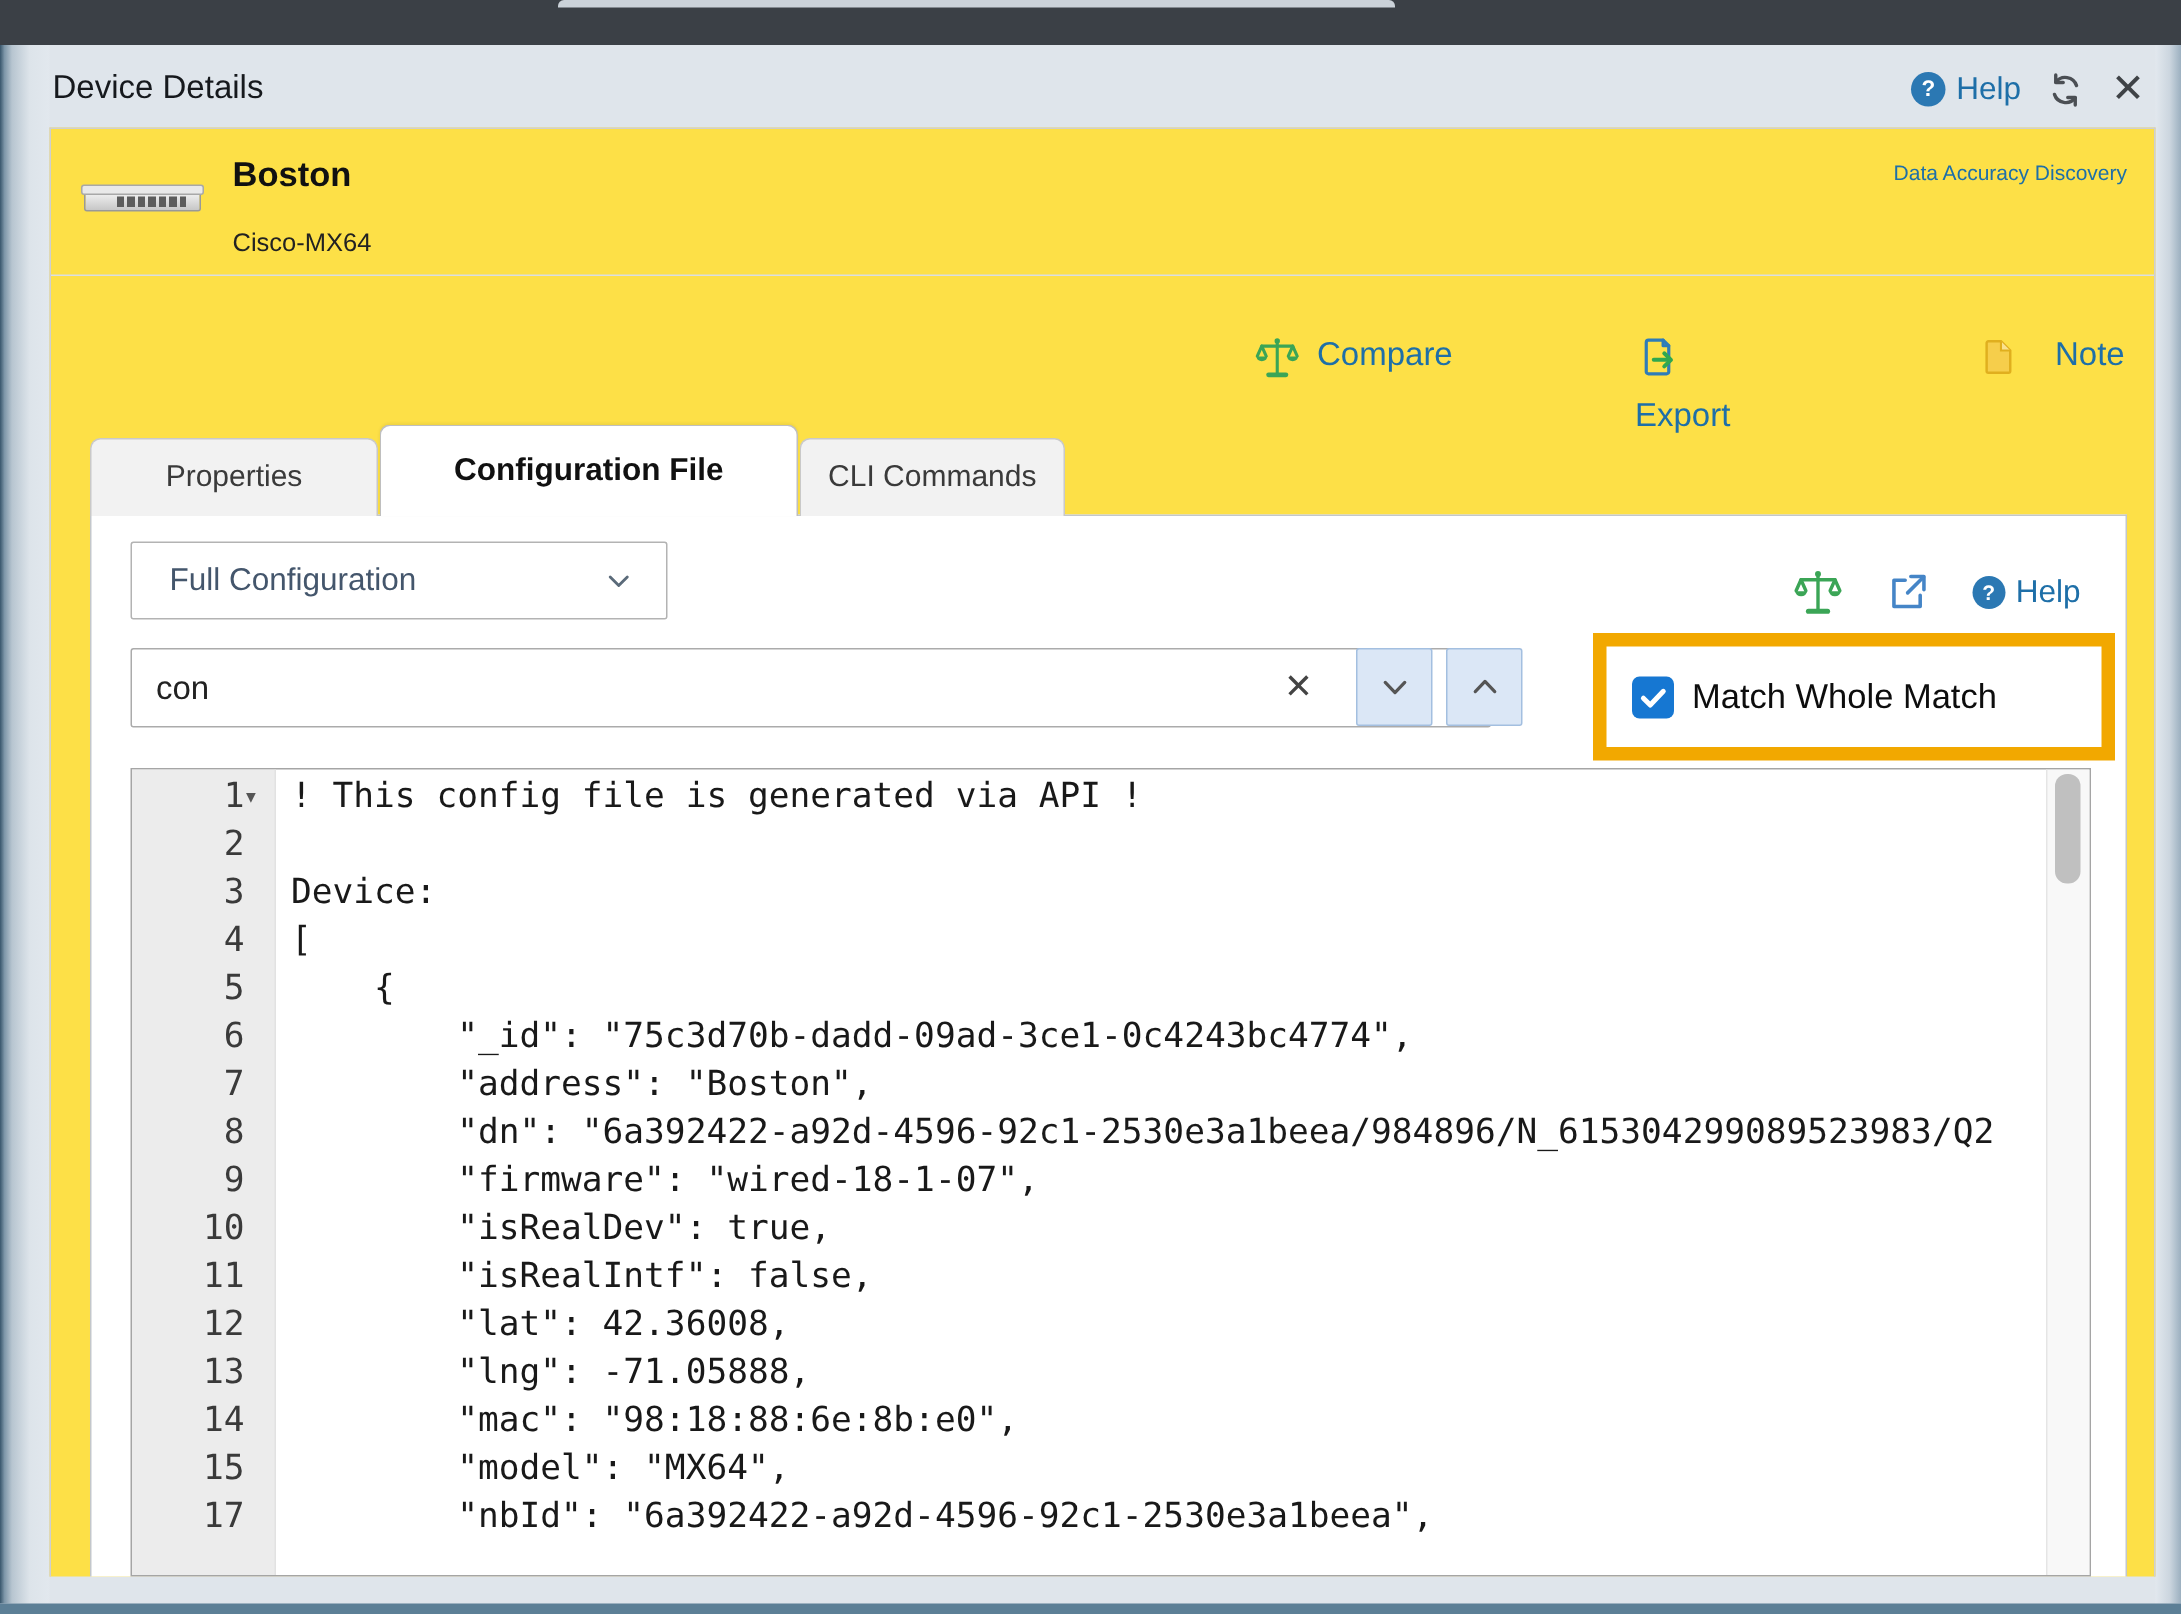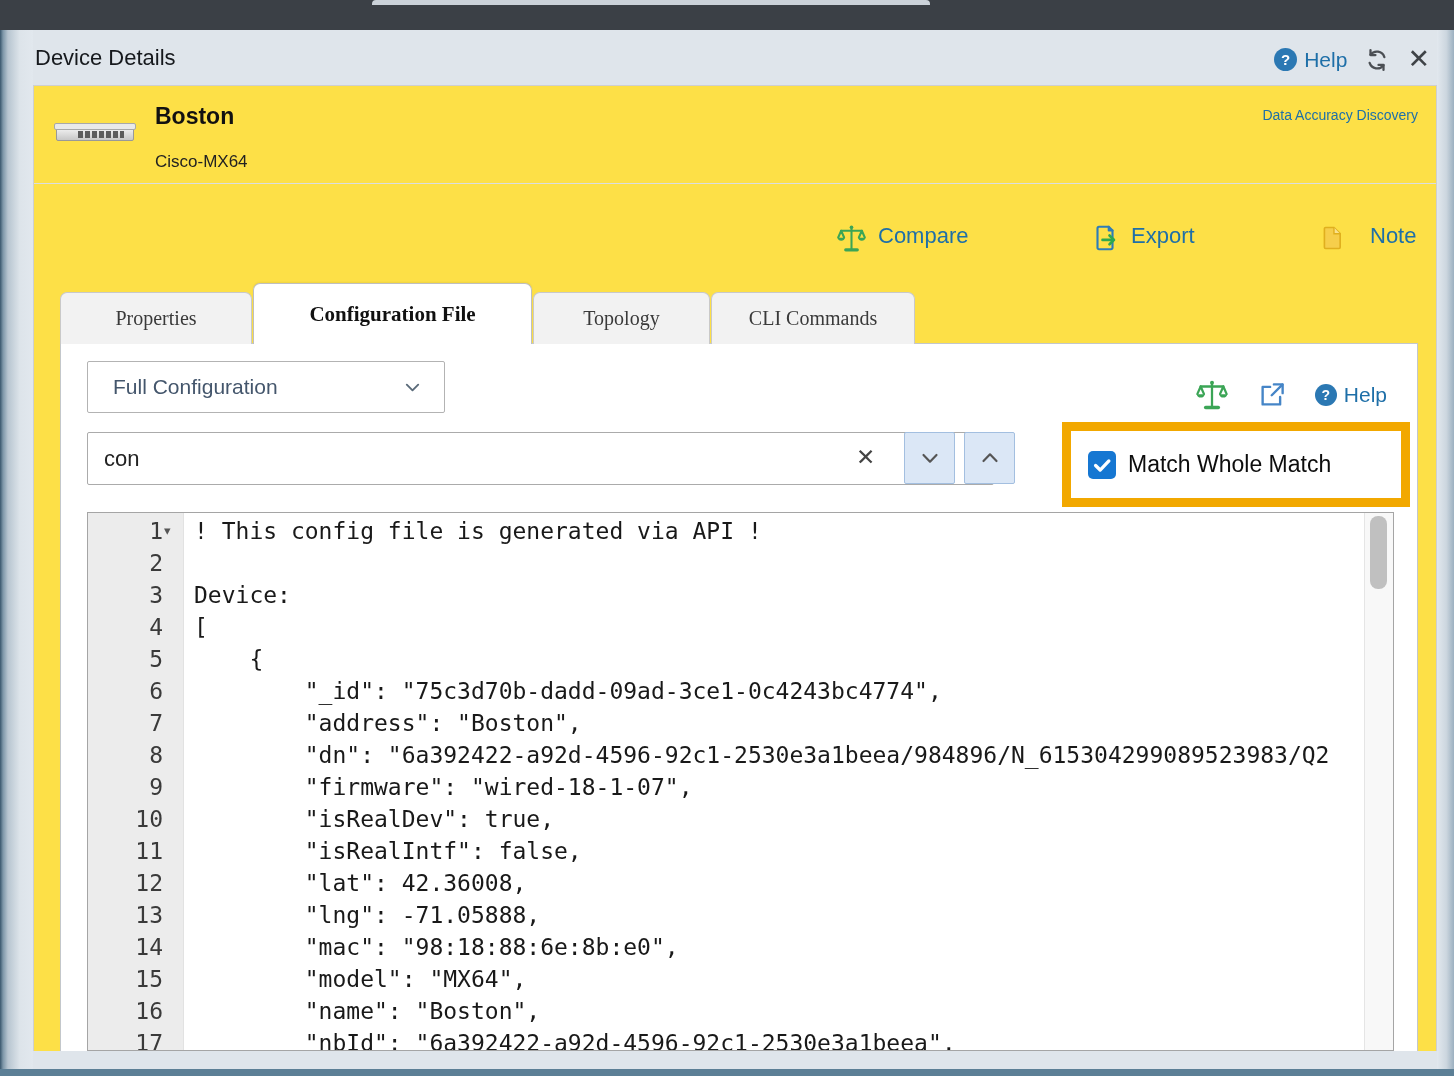--- a/index.html
+++ b/index.html
@@ -35,24 +35,24 @@
   .appliance:after { content:""; position:absolute; right:9px; top:4px; width:46px; height:7px;
     background:repeating-linear-gradient(90deg,#5c5c5c 0 5px,transparent 5px 7px); }
   .dev-name { position:absolute; left:121px; top:17px; font-size:23px; font-weight:bold; color:#111; }
   .dev-model { position:absolute; left:121px; top:66px; font-size:17px; color:#222; }
   .dad-link { position:absolute; right:18px; top:21px; font-size:14px; color:#1e6fa8; cursor:pointer; }
   .dev-divider { position:absolute; left:0; top:97px; width:100%; height:1px; background:#dadee2; }
 
   
   .action { position:absolute; top:137px; display:flex; align-items:flex-start; gap:11px; cursor:pointer; height:36px; }
   .action-label { font-size:22px; color:#1e6fa8; }
-  .act-compare { left:802px; } .act-export { left:1056px; } .act-note { left:1284px;gap:24px; }
-
-  
-  .tabs { position:absolute; left:26px; top:197px; height:61px; display:flex; align-items:flex-end; z-index:3;font-family:Liberation Serif, serif; }
+  .act-compare { left:802px; } .act-export { left:1056px;flex-direction:column; } .act-note { left:1284px;gap:24px; }
+
+  
+  .tabs { position:absolute; left:26px; top:197px; height:61px; display:flex; align-items:flex-end; z-index:3; }
   .tab { height:52px; background:#f2f2f2; border:1px solid #c9c9c9; border-bottom:none; border-radius:7px 7px 0 0;
     display:flex; align-items:center; justify-content:center; font-size:20px; color:#3a3a3a; cursor:pointer; margin-right:1px; }
   .tab:nth-child(1){ width:192px; } .tab:nth-child(2){ width:279px; } .tab:nth-child(3){ width:177px; }
   .tab:nth-child(4){ width:204px; } .tab:nth-child(5){ width:244px; }
   .tab.active { height:61px; background:#fff; font-weight:bold; font-size:21px; color:#111;
     border-color:#bfbfbf; box-shadow:0 -1px 2px rgba(0,0,0,0.06); }
 
   
   .content { position:absolute; left:26px; top:257px; width:1358px; bottom:0; background:#fff;
     border:1px solid #c3c7cb; border-bottom:none; z-index:2; }
@@ -161,21 +161,20 @@
         <path d="M6.5 3h7.2L19 8.3V20a1 1 0 0 1-1 1H6.5a1 1 0 0 1-1-1V4a1 1 0 0 1 1-1z" fill="#f6ce4b" stroke="#e0af1e" stroke-width="1.4"></path>
         <path d="M13.7 3v5.3H19" fill="#fae28e" stroke="#e0af1e" stroke-width="1.2"></path>
       </svg>
     </span>
     <span class="action-label">Note</span>
   </div>
 
   <div class="tabs">
     <div class="tab">Properties</div>
     <div class="tab active">Configuration File</div>
-    <div class="tab">Topology</div>
     <div class="tab">CLI Commands</div>
   </div>
 
   <div class="content">
 
     <div class="select">
       <span class="select-value">Full Configuration</span>
       <span class="select-chev">
         <svg width="19" height="19" viewBox="0 0 20 20" fill="none" stroke="#5b6b7a" stroke-width="2" stroke-linecap="round" stroke-linejoin="round">
           <path d="M4 7l6 6 6-6"></path>
@@ -292,24 +291,20 @@
         </div>
         <div class="code-row">
           <span class="ln">14</span>
           <span class="ct">        "mac": "98:18:88:6e:8b:e0",</span>
         </div>
         <div class="code-row">
           <span class="ln">15</span>
           <span class="ct">        "model": "MX64",</span>
         </div>
         <div class="code-row">
-          <span class="ln">16</span>
-          <span class="ct">        "name": "Boston",</span>
-        </div>
-        <div class="code-row">
           <span class="ln">17</span>
           <span class="ct">        "nbId": "6a392422-a92d-4596-92c1-2530e3a1beea",</span>
         </div>
       </div>
       <div class="vscroll">
         <div class="vthumb"></div>
       </div>
     </div>
 
   </div>

